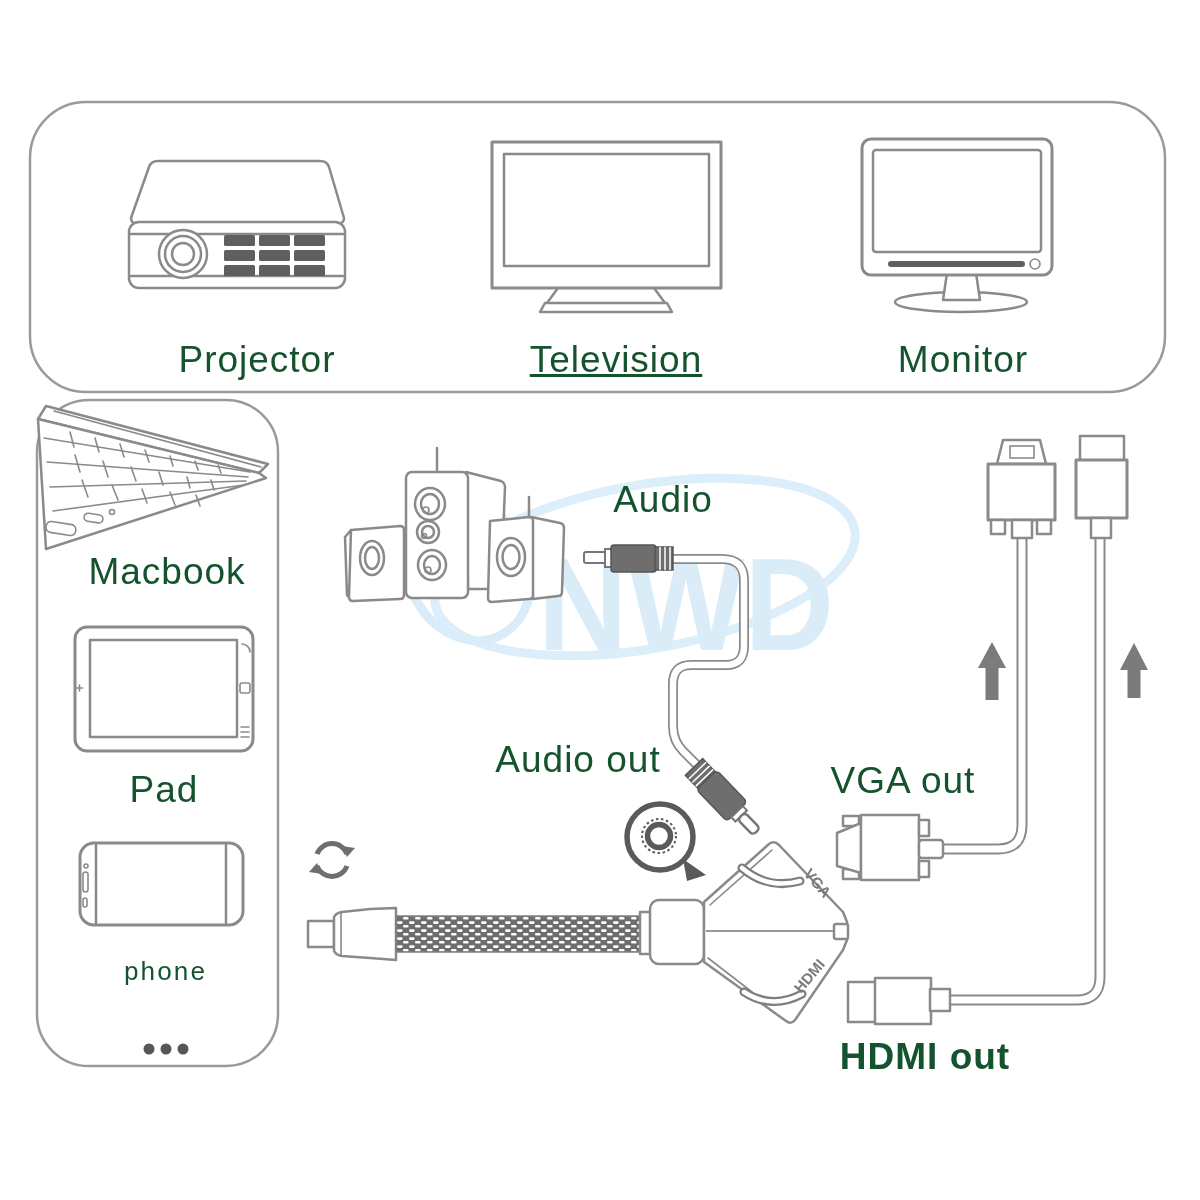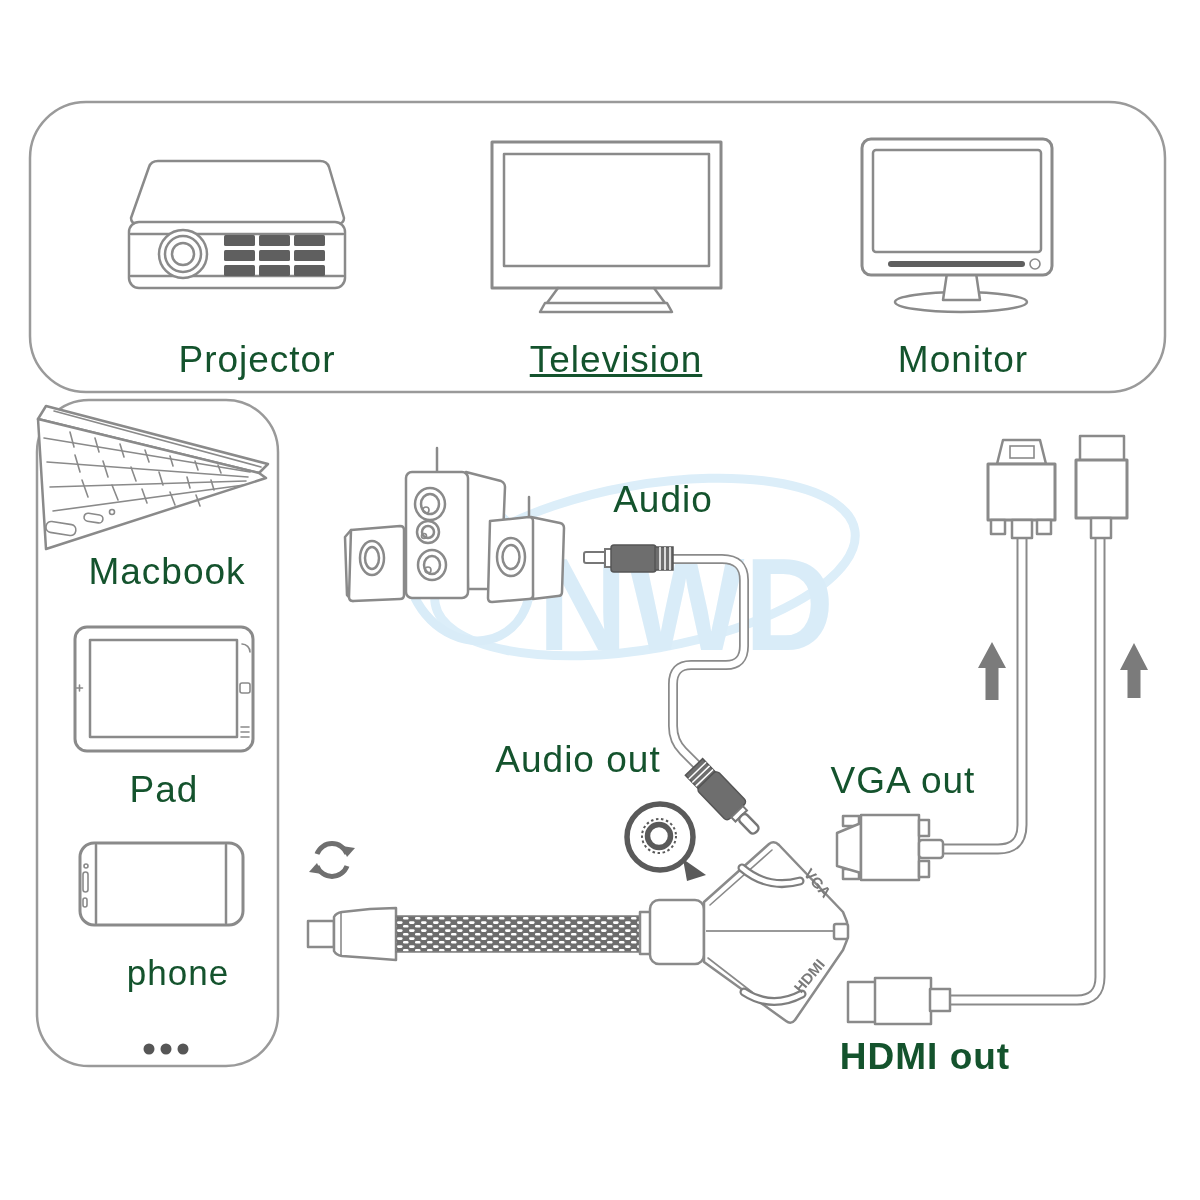--- a/index.html
+++ b/index.html
@@ -247,19 +247,19 @@
     <rect class="lnf" x="875" y="978" width="56" height="46"></rect>
     <rect class="lnf" x="930" y="989" width="20" height="22"></rect>
   </g>
 </svg>
 
 <div class="lbl" style="left:257px;top:360px;">Projector</div>
 <div class="lbl" style="left:616px;top:360px;text-decoration:underline;">Television</div>
 <div class="lbl" style="left:963px;top:360px;">Monitor</div>
 <div class="lbl" style="left:167px;top:572px;">Macbook</div>
 <div class="lbl" style="left:164px;top:790px;text-align:center;">Pad</div>
-<div class="lbl" style="left:178px;top:973px;font-size:35px;">phone</div>
+<div class="lbl" style="left:165px;top:973px;font-size:26px;font-family:Liberation Mono, monospace;">phone</div>
 <div class="lbl" style="left:655px;top:500px;margin-left:8px;">Audio</div>
 <div class="lbl" style="left:578px;top:760px;">Audio out</div>
 <div class="lbl" style="left:903px;top:781px;text-align:center;">VGA out</div>
 <div class="lbl" style="left:925px;top:1057px;font-weight:bold;">HDMI out</div>
 
 </div>
 
 </body></html>

